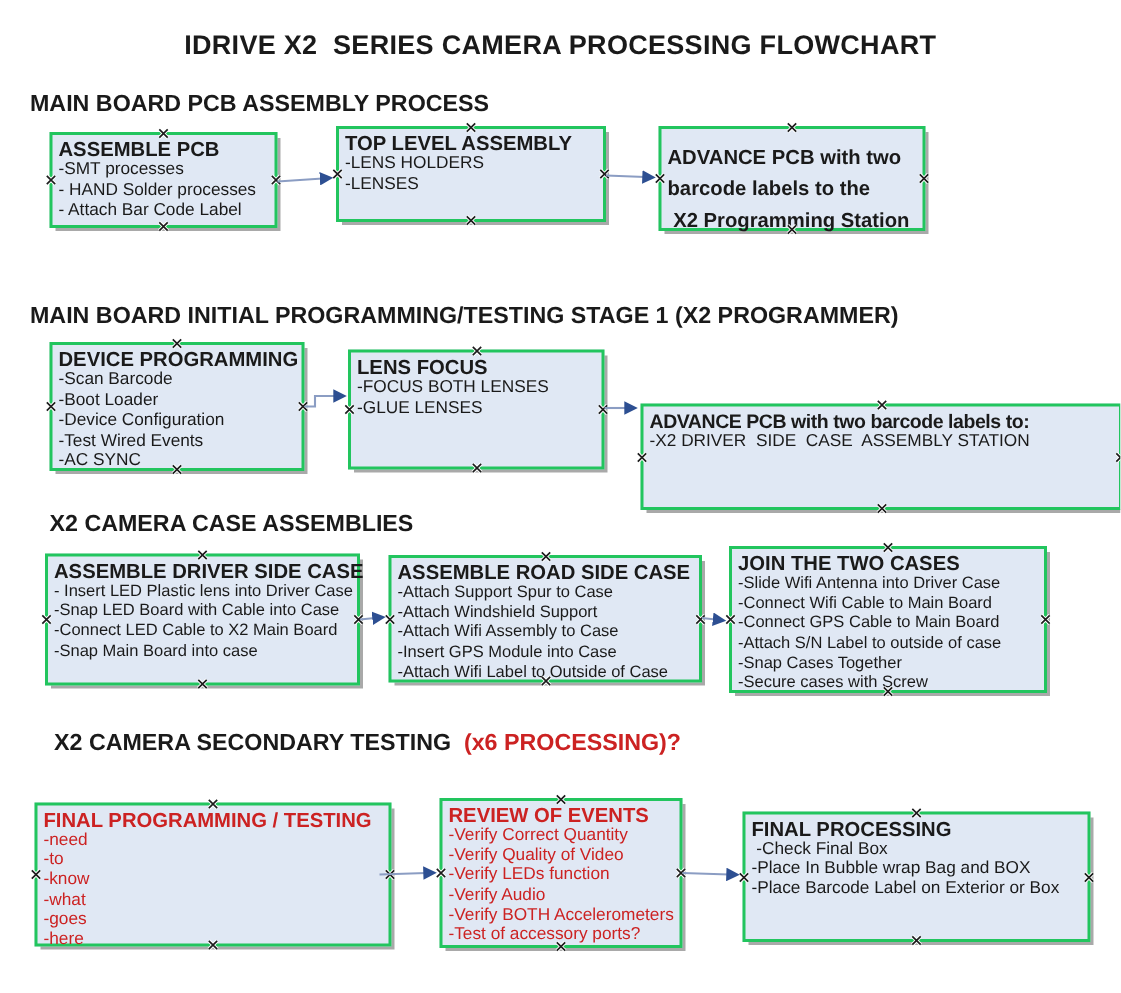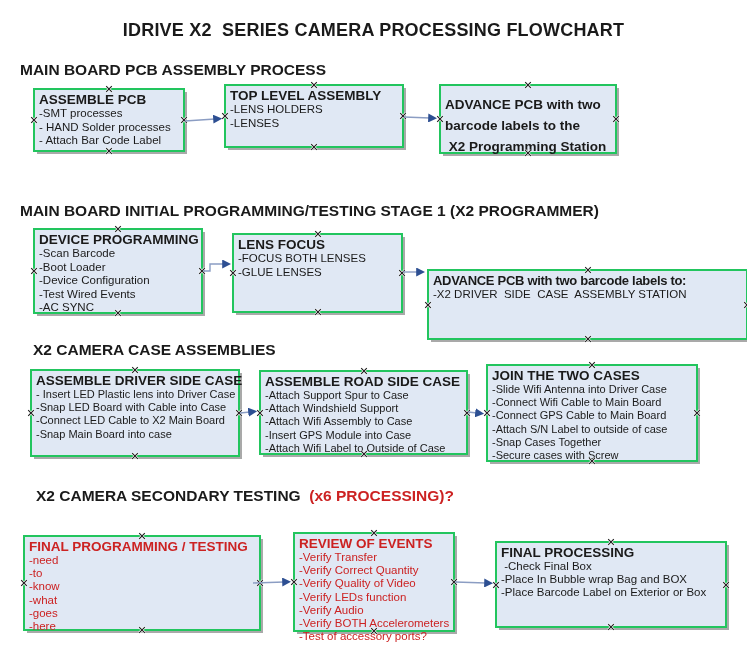--- a/index.html
+++ b/index.html
@@ -281,21 +281,20 @@
         <path d="M1.2,1.2 L6.8,6.8 M6.8,1.2 L1.2,6.8" class="xmark"></path>
       </svg>
       <svg viewBox="0 0 8 8" class="handle h-right">
         <path d="M1.2,1.2 L6.8,6.8 M6.8,1.2 L1.2,6.8" class="halo"></path>
         <path d="M1.2,1.2 L6.8,6.8 M6.8,1.2 L1.2,6.8" class="xmark"></path>
       </svg>
     </div>
 
   <div class="box s4box red-box" style="left:293px;top:532px;width:162px;height:100px;">
     <div class="box-title">REVIEW OF EVENTS</div>
-    <div class="line">-Verify Transfer</div>
     <div class="line">-Verify Correct Quantity</div>
     <div class="line">-Verify Quality of Video</div>
     <div class="line">-Verify LEDs function</div>
     <div class="line">-Verify Audio</div>
     <div class="line">-Verify BOTH Accelerometers</div>
     <div class="line">-Test of accessory ports?</div>
   <svg viewBox="0 0 8 8" class="handle h-top">
         <path d="M1.2,1.2 L6.8,6.8 M6.8,1.2 L1.2,6.8" class="halo"></path>
         <path d="M1.2,1.2 L6.8,6.8 M6.8,1.2 L1.2,6.8" class="xmark"></path>
       </svg>

